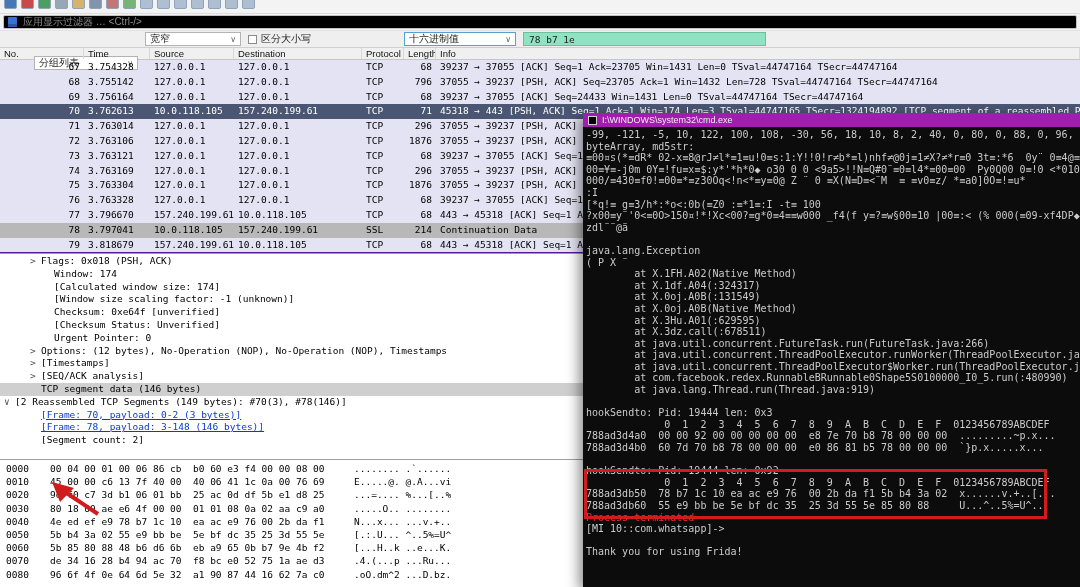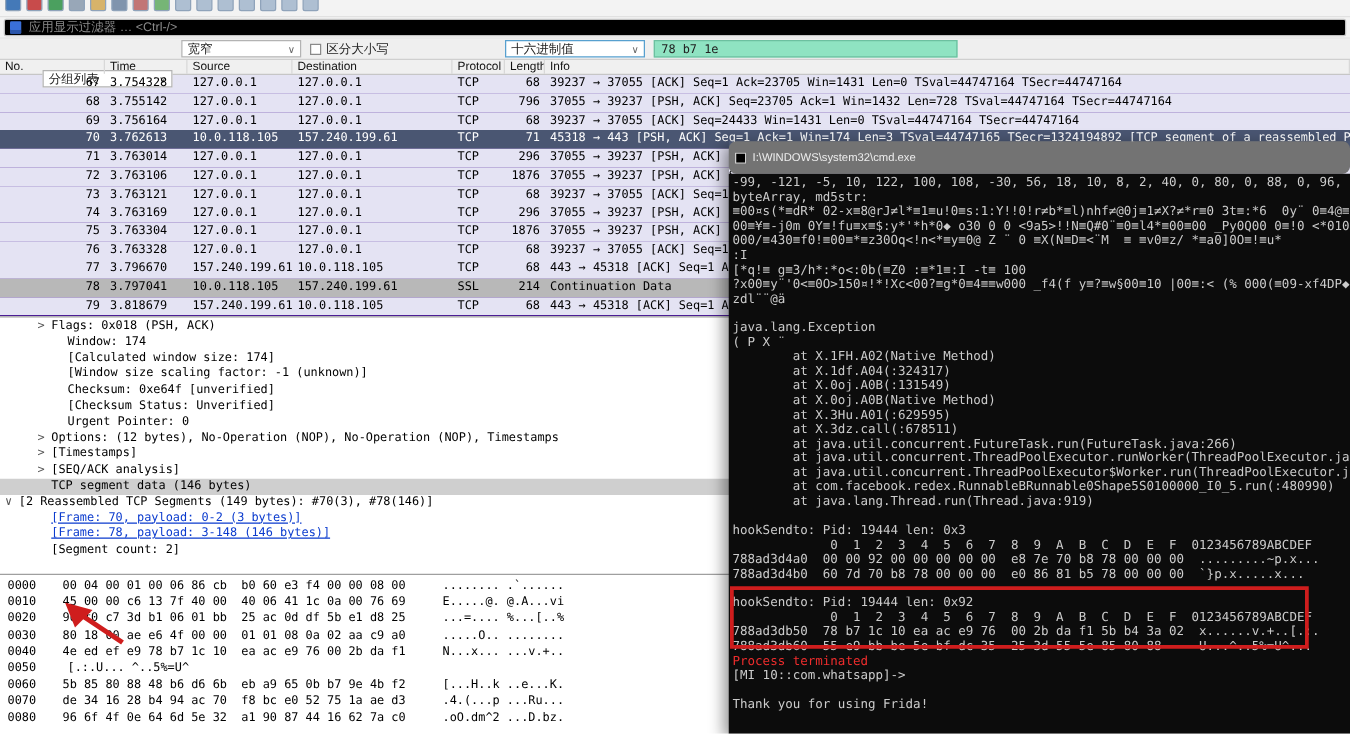--- a/index.html
+++ b/index.html
@@ -68,22 +68,22 @@
     font-family:"DejaVu Sans Mono",monospace; font-size:9.5px; line-height:13.2px;
     padding:2px 0 0 6px; position:relative; }
   .hxrow { display:flex; white-space:pre; height:13.2px; }
   .hxoff { width:36px; flex:none; }
   .hxhex { width:292px; flex:none; margin-left:8px; }
   .hxascii { margin-left:12px; }
 
   
   .cmd { position:absolute; left:583px; top:113px; width:497px; height:474px;
     box-shadow:-4px 4px 12px rgba(0,0,0,.45); }
-  .cmd-title { height:26px; background:#737373; color:#ededed; font-size:9px;
-    display:flex; align-items:center; gap:5px; padding:0 5px; white-space:nowrap;border-radius:6px; }
+  .cmd-title { height:14px; background:#a21caf; color:#ededed; font-size:9px;
+    display:flex; align-items:center; gap:5px; padding:0 5px; white-space:nowrap; }
   .cmd-icon { width:9px; height:9px; background:#000; border:1px solid #cfcfcf; flex:none; }
   .cmd-body { height:460px; background:#0c0c0c; color:#cbcbcb; overflow:hidden;
     font-family:"DejaVu Sans Mono",monospace; font-size:10px; line-height:11.6px; padding:2px 0 0 3px; }
   .cline { white-space:pre; height:11.6px; overflow:hidden; }
   .cline.red { color:#ef2d2d; }
 
   
   .red-box { position:absolute; left:1px; top:356px; width:463px; height:50px;
     border:3px solid #cf1d1d; pointer-events:none; }
   .red-arrow { position:absolute; left:44px; top:478px; pointer-events:none; }
@@ -285,21 +285,21 @@
         <div class="dline link" style="padding-left: 30px;"><div class="exp"></div><div class="dtext">[Frame: 70, payload: 0-2 (3 bytes)]</div></div>
         <div class="dline link" style="padding-left: 30px;"><div class="exp"></div><div class="dtext">[Frame: 78, payload: 3-148 (146 bytes)]</div></div>
         <div class="dline " style="padding-left: 30px;"><div class="exp"></div><div class="dtext">[Segment count: 2]</div></div>
       </div>
     <div class="hexpane" id="hexpane">
         <div class="hxrow"><div class="hxoff">0000</div><div class="hxhex">00 04 00 01 00 06 86 cb  b0 60 e3 f4 00 00 08 00</div><div class="hxascii">........ .`......</div></div>
         <div class="hxrow"><div class="hxoff">0010</div><div class="hxhex">45 00 00 c6 13 7f 40 00  40 06 41 1c 0a 00 76 69</div><div class="hxascii">E.....@. @.A...vi</div></div>
         <div class="hxrow"><div class="hxoff">0020</div><div class="hxhex">9d f0 c7 3d b1 06 01 bb  25 ac 0d df 5b e1 d8 25</div><div class="hxascii">...=.... %...[..%</div></div>
         <div class="hxrow"><div class="hxoff">0030</div><div class="hxhex">80 18 00 ae e6 4f 00 00  01 01 08 0a 02 aa c9 a0</div><div class="hxascii">.....O.. ........</div></div>
         <div class="hxrow"><div class="hxoff">0040</div><div class="hxhex">4e ed ef e9 78 b7 1c 10  ea ac e9 76 00 2b da f1</div><div class="hxascii">N...x... ...v.+..</div></div>
-        <div class="hxrow"><div class="hxoff">0050</div><div class="hxascii">[.:.U... ^..5%=U^</div></div>
+        <div class="hxrow"><div class="hxoff">0050</div><div class="hxhex">5b b4 3a 02 55 e9 bb be  5e bf dc 35 25 3d 55 5e</div><div class="hxascii">[.:.U... ^..5%=U^</div></div>
         <div class="hxrow"><div class="hxoff">0060</div><div class="hxhex">5b 85 80 88 48 b6 d6 6b  eb a9 65 0b b7 9e 4b f2</div><div class="hxascii">[...H..k ..e...K.</div></div>
         <div class="hxrow"><div class="hxoff">0070</div><div class="hxhex">de 34 16 28 b4 94 ac 70  f8 bc e0 52 75 1a ae d3</div><div class="hxascii">.4.(...p ...Ru...</div></div>
         <div class="hxrow"><div class="hxoff">0080</div><div class="hxhex">96 6f 4f 0e 64 6d 5e 32  a1 90 87 44 16 62 7a c0</div><div class="hxascii">.oO.dm^2 ...D.bz.</div></div>
       </div>
   </div>
 
   <div class="cmd">
     <div class="cmd-title">
       <span class="cmd-icon"></span>
       <span>I:\WINDOWS\system32\cmd.exe</span>

